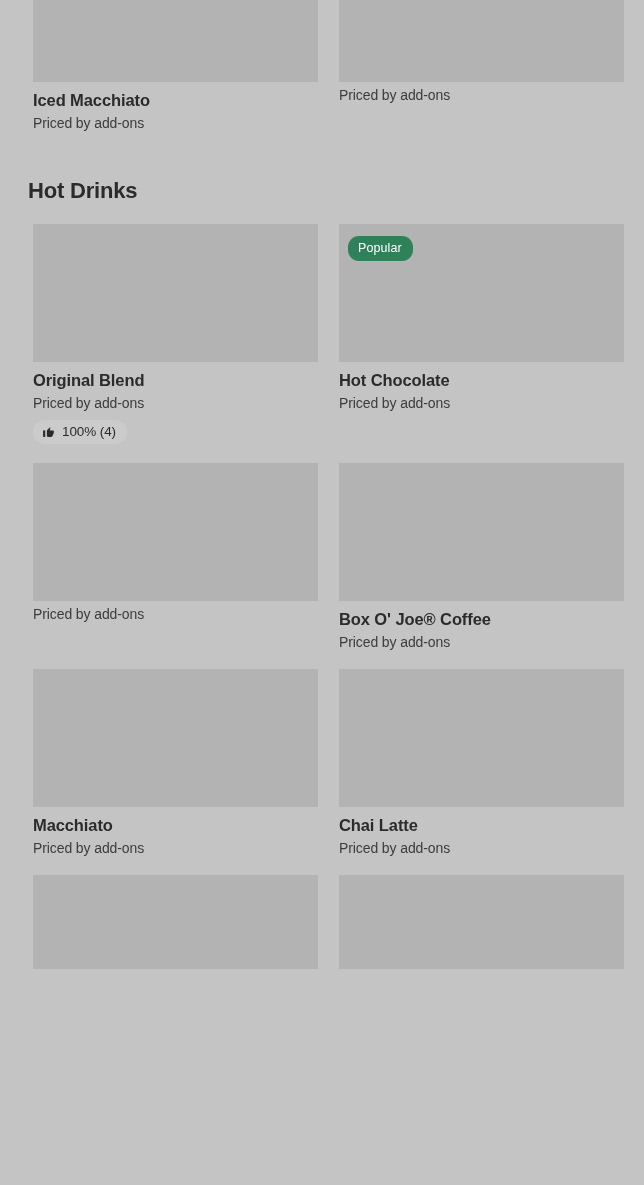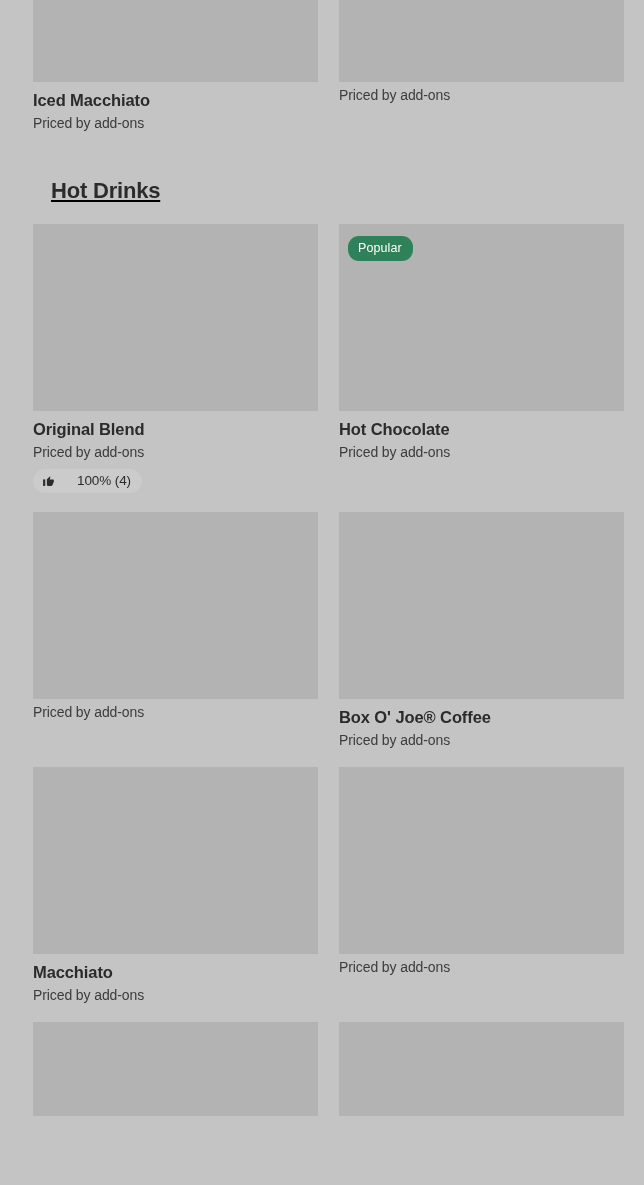--- a/index.html
+++ b/index.html
@@ -12,42 +12,41 @@
   .page { position:relative; width:644px; height:1185px; }
 
   .grid {
     display:grid;
     grid-template-columns:285px 285px;
     column-gap:21px;
     padding:0 33px;
   }
 
   .section-head {
-    padding:0 51px;
+    padding:0 28px;
     margin-top:47px;
     margin-bottom:20px;
-    text-decoration:underline;
   }
   .section-title {
     font-size:22px;
     font-weight:bold;
     color:#2b2b2b;
     letter-spacing:-0.2px;
   }
 
   .card { position:relative; }
 
   .thumb {
     width:285px;
     background:#b3b3b3;
     position:relative;
     overflow:hidden;
   }
   .thumb.h82  { height:82px; }
-  .thumb.h178 { height:187px; }
+  .thumb.h178 { height:138px; }
   .thumb.h94  { height:94px; }
 
   .badge-popular {
     position:absolute;
     top:12px; left:9px;
     background:#2f8159;
     color:#ffffff;
     font-size:12.5px;
     line-height:1;
     padding:6px 11px 6px 10px;
@@ -67,21 +66,21 @@
   .item-sub {
     font-size:14px;
     color:#3c3c3c;
     margin-top:5px;
     letter-spacing:-0.1px;
   }
 
   .rating {
     display:inline-flex;
     align-items:center;
-    gap:22px;
+    gap:7px;
     margin-top:9px;
     background:#cbcbcb;
     border-radius:13px;
     padding:4px 11px 5px 9px;
   }
   .rating-icon { display:block; width:13px; height:13px; }
   .rating-icon svg { display:block; }
   .rating-text {
     font-size:13.5px;
     color:#2b2b2b;
@@ -164,20 +163,21 @@
   <div class="grid">
 
     <div class="card">
       <div class="thumb h178"></div>
       <div class="item-title">Macchiato</div>
       <div class="item-sub">Priced by add-ons</div>
     </div>
 
     <div class="card">
       <div class="thumb h178"></div>
+      <div class="item-title">Chai Latte</div>
       <div class="item-sub">Priced by add-ons</div>
     </div>
 
   </div>
 
   <div class="row-gap"></div>
 
   <div class="grid">
     <div class="card">
       <div class="thumb h94"></div>

